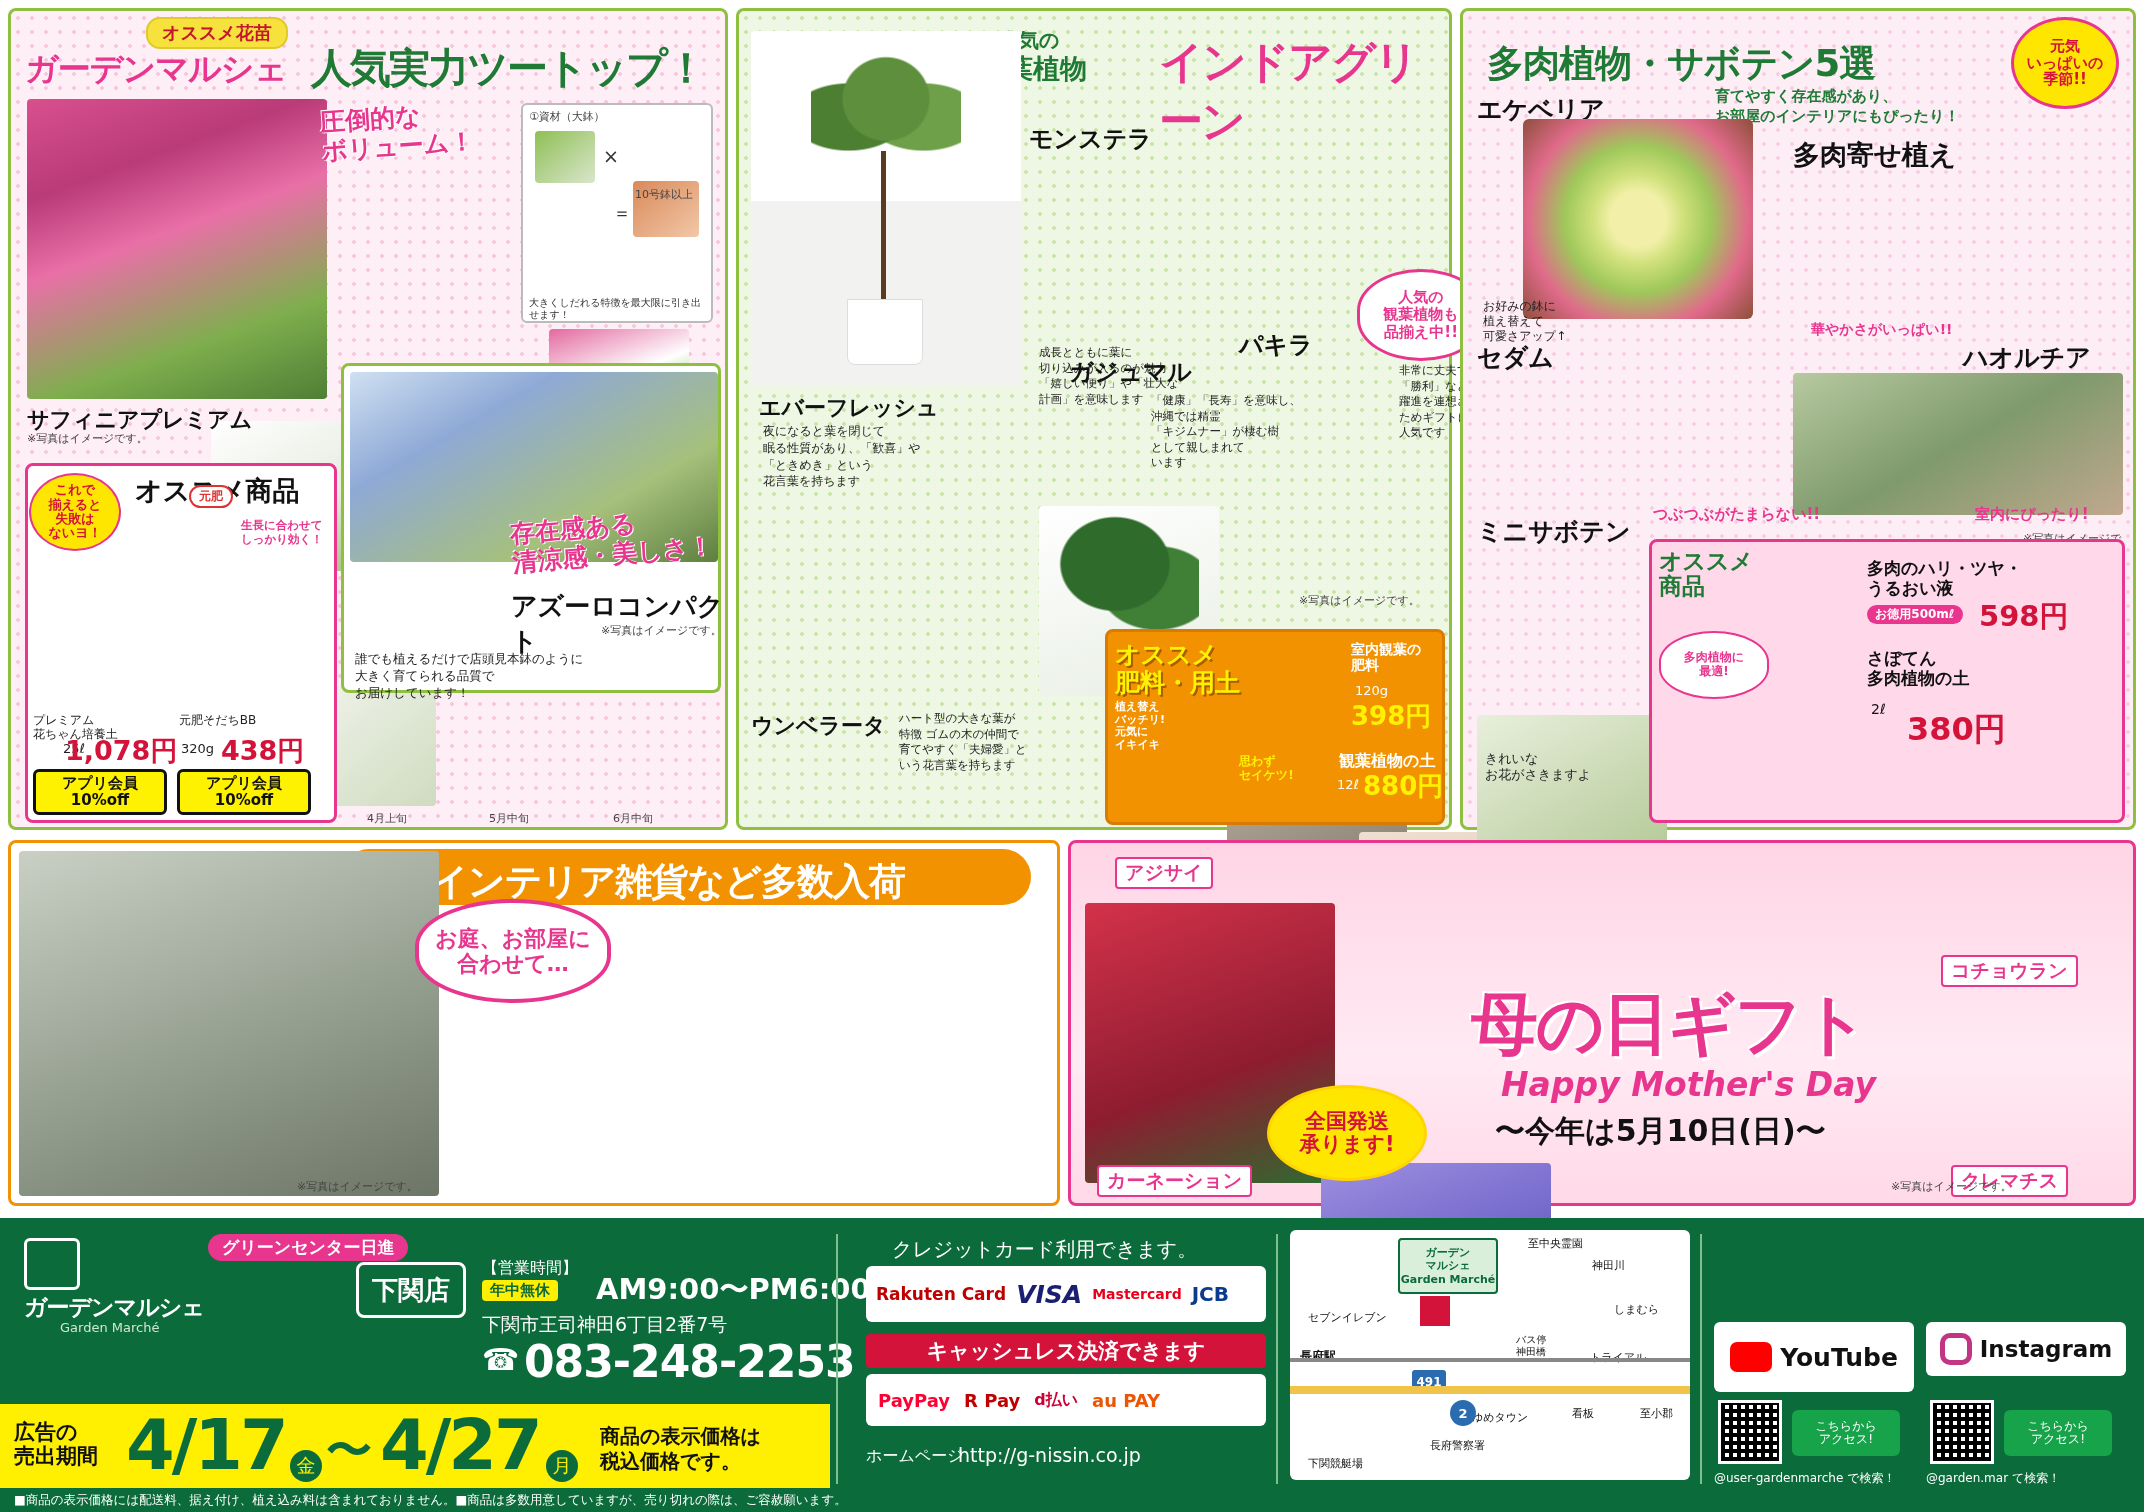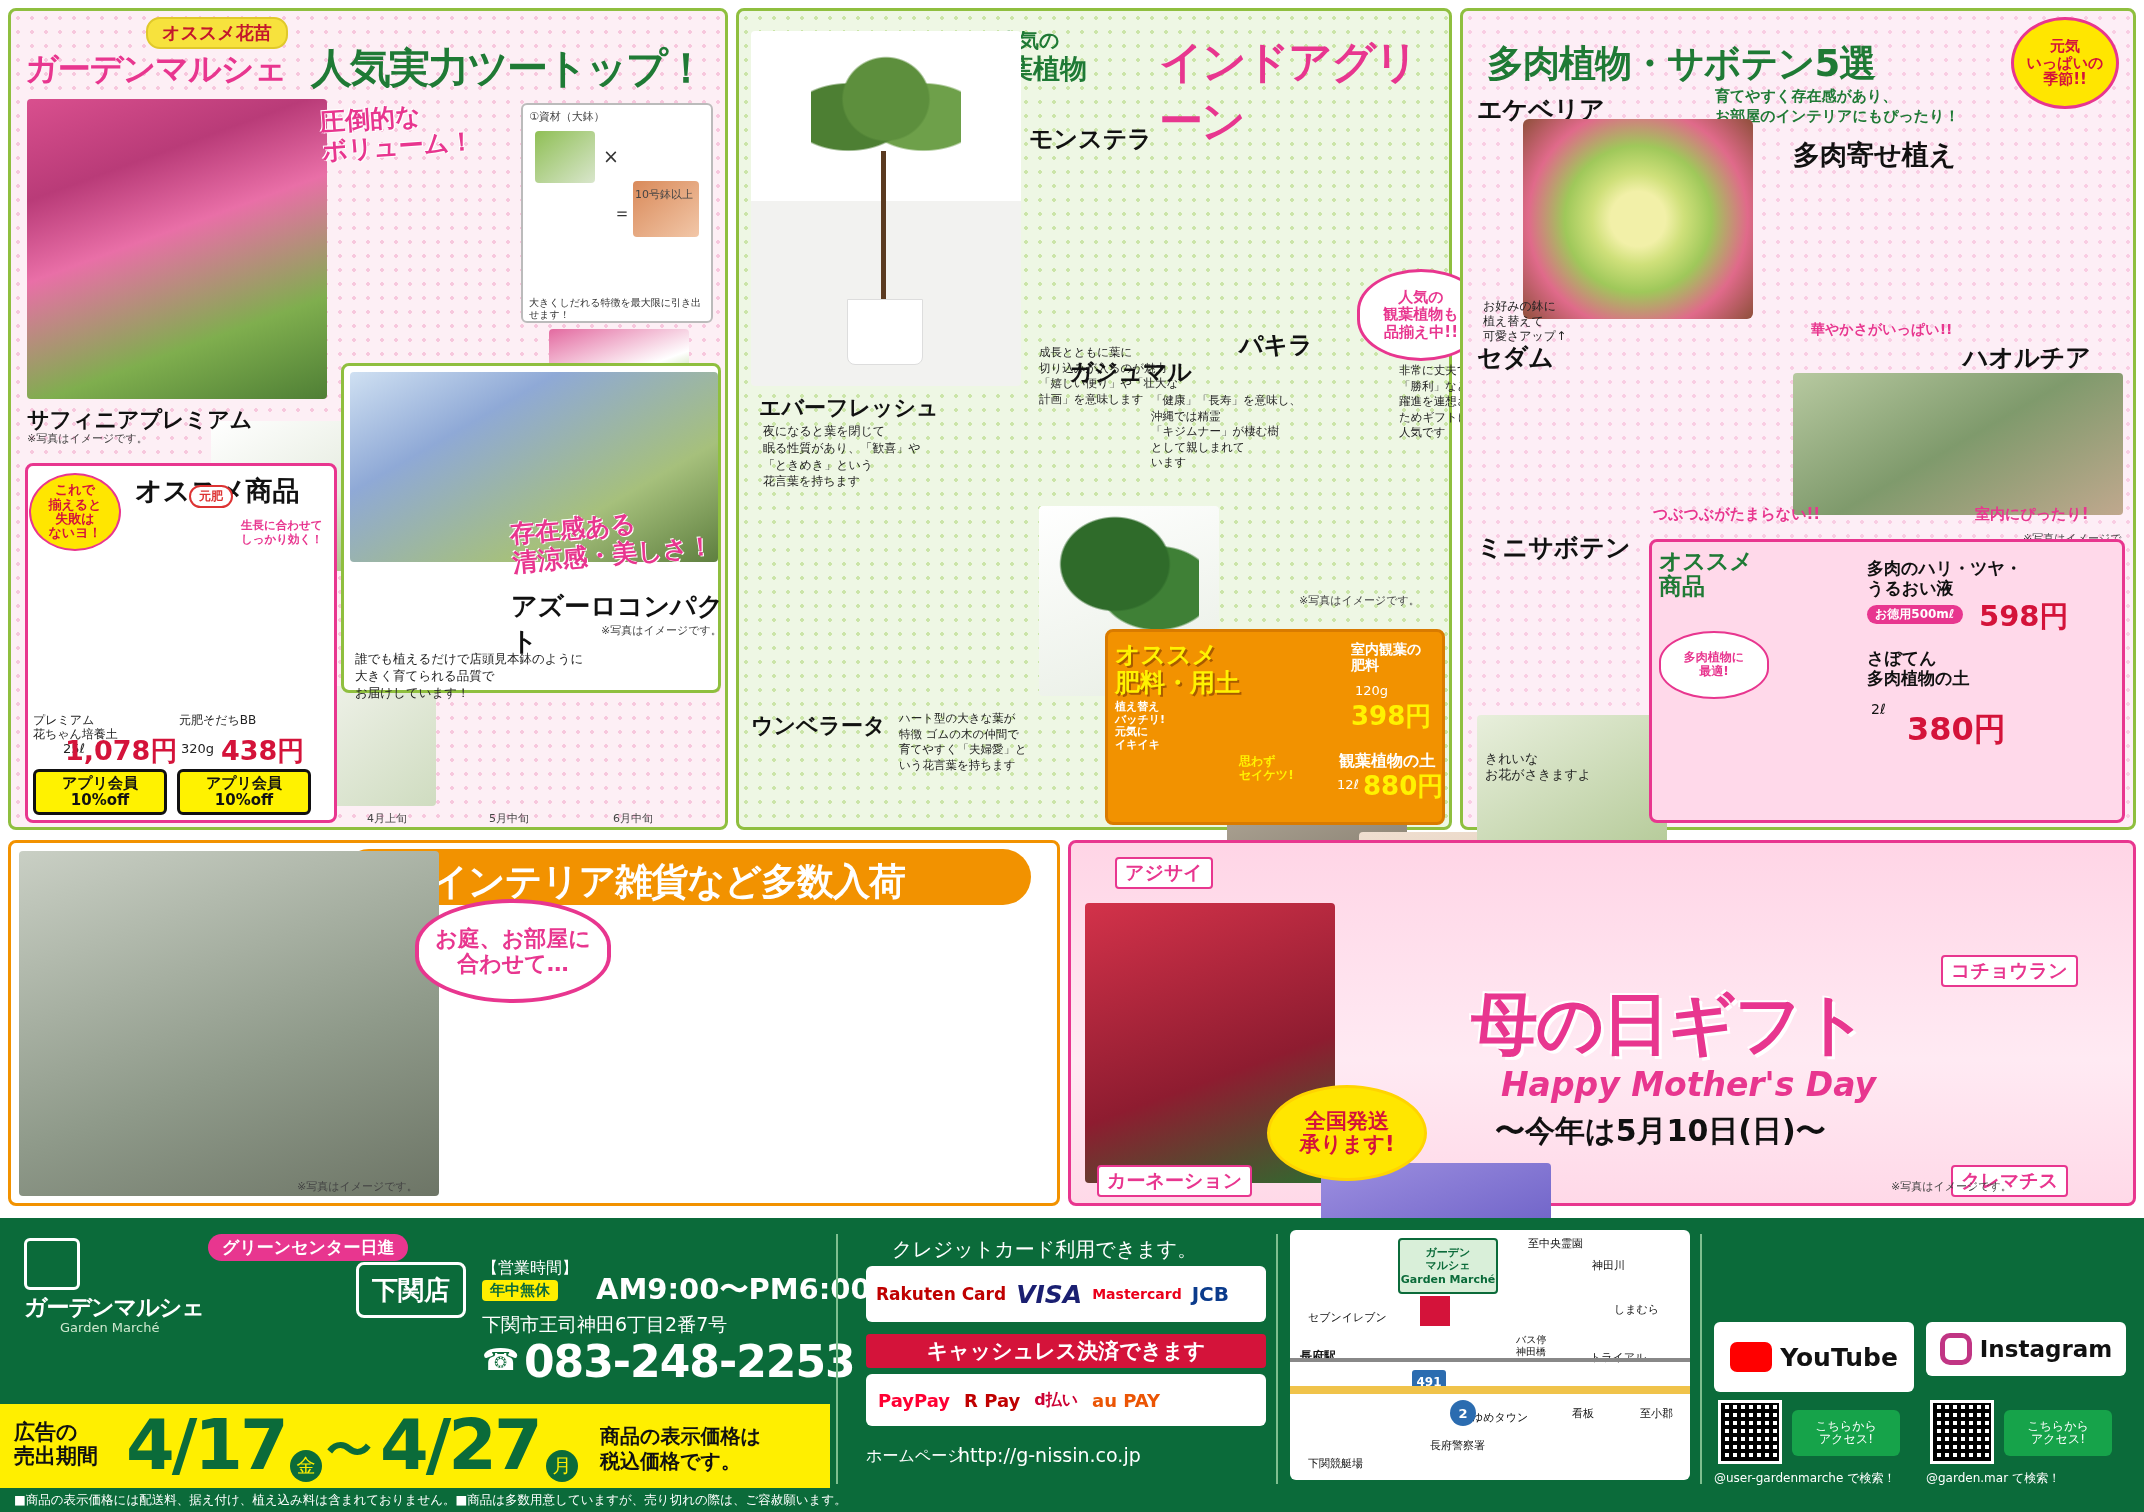--- a/index.html
+++ b/index.html
@@ -291,21 +291,21 @@
     <div class="abs" style="left:14px;top:330px;font-size:25px;font-weight:bold;color:#111;">セダム</div>
     <div class="photo abs" style="left:14px;top:362px;width:190px;height:130px;background:linear-gradient(150deg,#e8efdc,#b6cb9a);"></div>
     <div class="photo abs" style="left:210px;top:362px;width:180px;height:130px;background:linear-gradient(150deg,#e8a3a0,#c06f72);"></div>
     <div class="abs" style="left:190px;top:494px;font-size:15px;font-weight:bold;color:#e8368f;">つぶつぶがたまらない!!</div>
 
     <div class="abs" style="left:500px;top:330px;font-size:25px;font-weight:bold;color:#111;">ハオルチア</div>
     <div class="photo abs" style="left:400px;top:362px;width:260px;height:130px;background:linear-gradient(150deg,#d8e6d0,#9fbf96);"></div>
     <div class="abs" style="left:512px;top:494px;font-size:15px;font-weight:bold;color:#e8368f;">室内にぴったり!</div>
     <div class="abs note" style="left:560px;top:520px;">※写真はイメージです。</div>
 
-    <div class="abs" style="left:14px;top:520px;font-size:25px;font-weight:bold;color:#111;">ミニサボテン</div>
+    <div class="abs" style="left:14px;top:504px;font-size:25px;font-weight:bold;color:#111;">ミニサボテン</div>
     <div class="photo abs" style="left:14px;top:552px;width:160px;height:180px;background:linear-gradient(150deg,#e3e9db,#9bb58a);"></div>
     <div class="abs" style="left:22px;top:740px;width:140px;font-size:13px;color:#222;line-height:1.2;white-space:pre-line;">きれいな
 お花がさきますよ</div>
 
     <div class="abs" style="left:186px;top:528px;width:476px;height:284px;background:#ffd9ea;border:3px solid #e8368f;border-radius:8px;"></div>
     <div class="abs" style="left:196px;top:538px;width:112px;font-size:23px;font-weight:bold;color:#1f7a35;line-height:1.1;white-space:pre-line;">オススメ
 商品</div>
 
     <div class="bubble abs" style="left:196px;top:620px;width:110px;height:68px;border:2px solid #e8368f;font-size:12px;font-weight:bold;color:#e8368f;white-space:pre-line;">多肉植物に
 最適!</div>

